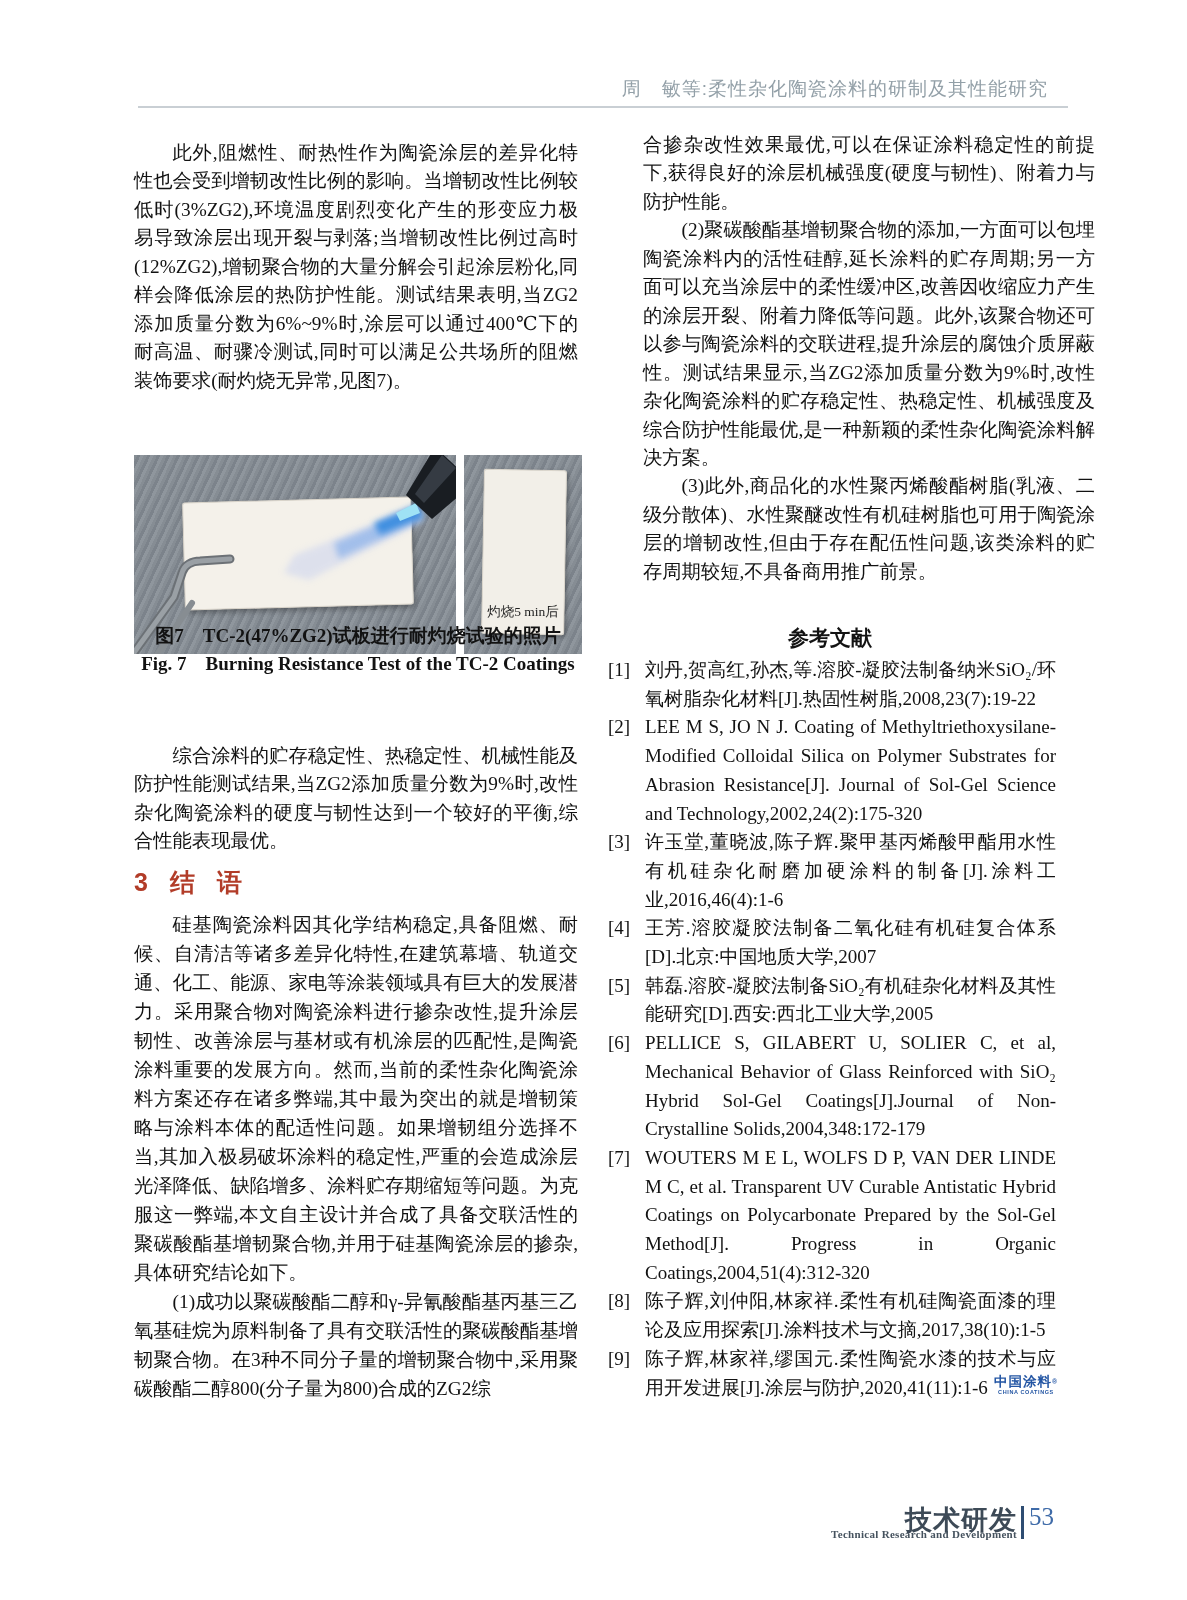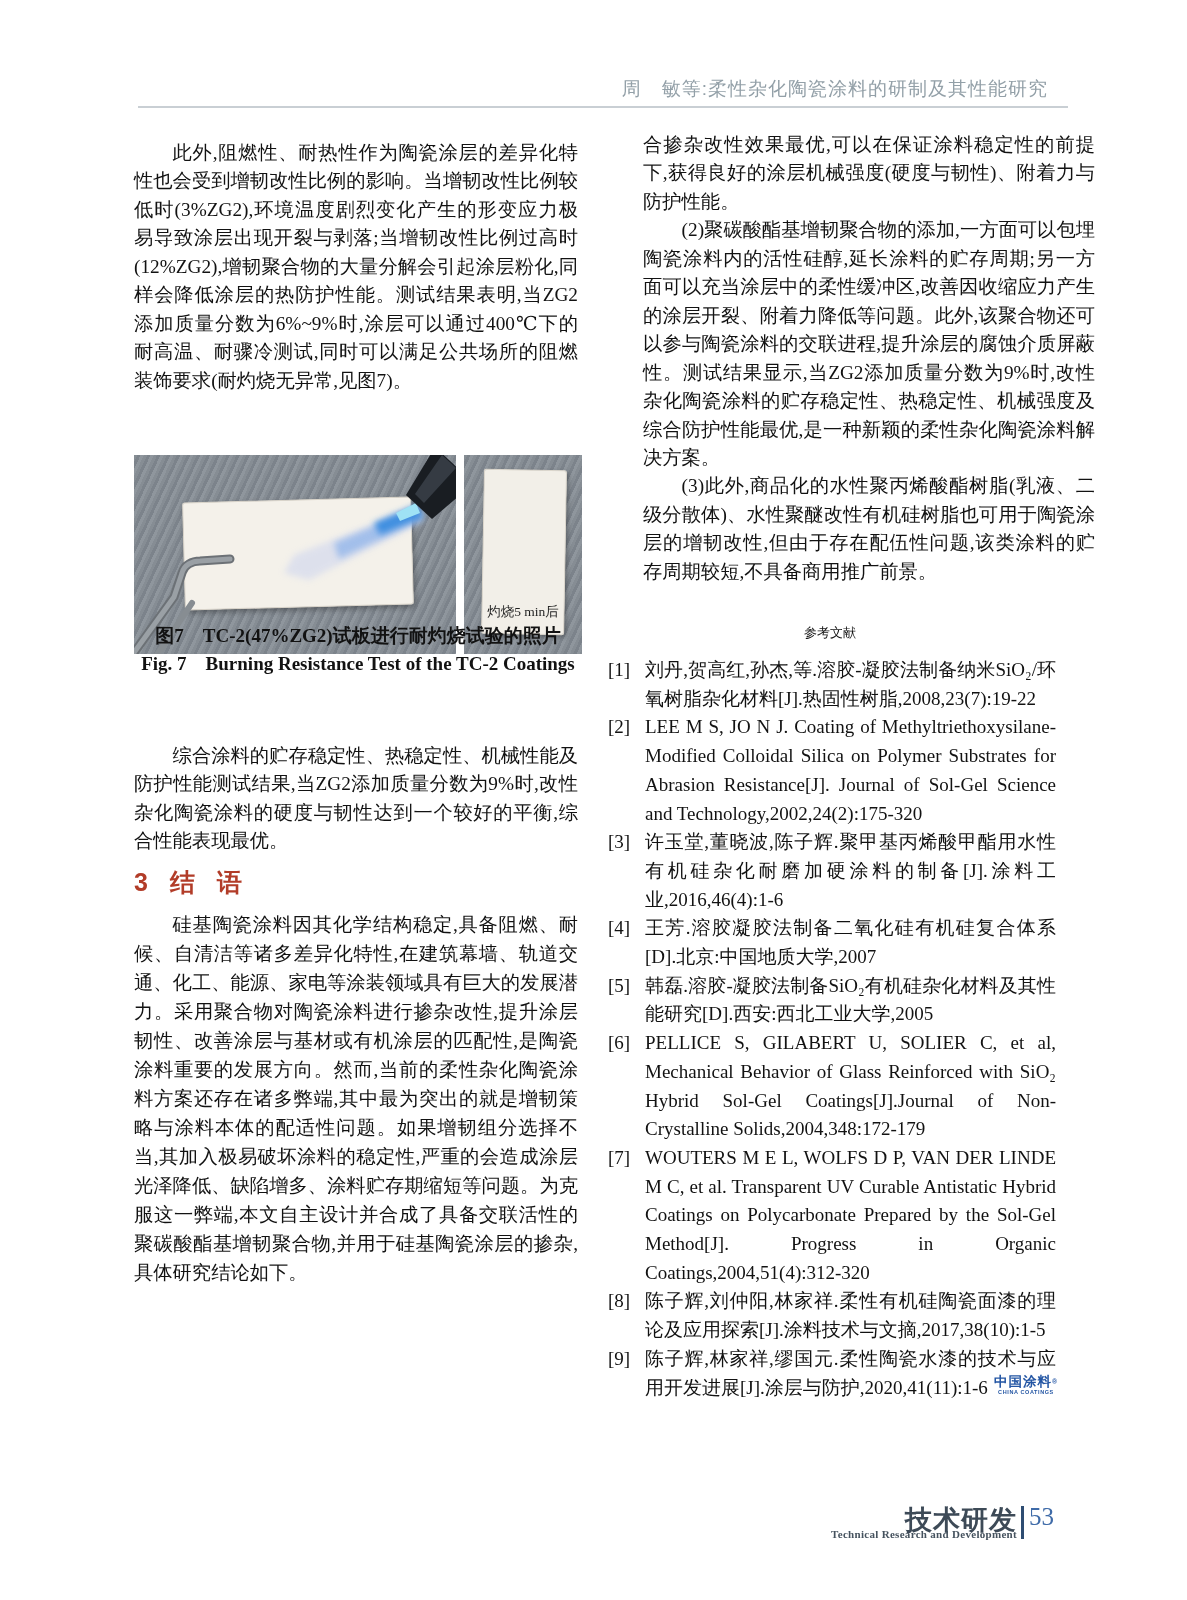--- a/index.html
+++ b/index.html
@@ -35,21 +35,21 @@
   .caption{position:absolute;left:134px;top:622px;width:448px;text-align:center;
            font-weight:bold;font-size:19px;line-height:27.5px;color:#121212;}
 
   .section-heading{position:absolute;left:134px;top:866px;
                    font-family:"Liberation Sans","DejaVu Sans",sans-serif;
                    font-weight:bold;font-size:25px;color:#b23c28;}
   .section-heading .gap{display:inline-block;width:22px;}
 
   
   .refs-title{position:absolute;left:604px;top:624px;width:452px;text-align:center;
-              font-weight:normal;font-size:13px;color:#121212;}
+              font-weight:bold;font-size:21px;color:#121212;}
   .refs{position:absolute;left:604px;top:656px;width:452px;}
   .ref-row{display:flex;font-size:19px;line-height:28.7px;}
   .ref-no{width:41px;flex:0 0 41px;padding-left:4px;box-sizing:border-box;}
   .ref-text{flex:1;text-align:justify;}
 
   
   .logo{position:absolute;left:988px;top:1374px;width:76px;text-align:center;color:#2456a4;}
   .logo-zh{font-family:"Liberation Sans","DejaVu Sans",sans-serif;font-weight:bold;
            font-size:13.5px;letter-spacing:1px;line-height:15px;}
   .logo-mark{font-size:7px;vertical-align:top;}
@@ -132,20 +132,21 @@
   </div>
 
   <p class="body-para indent col-left" id="p2">综合涂料的贮存稳定性、热稳定性、机械性能及防护性能测试结果,当ZG2添加质量分数为9%时,改性杂化陶瓷涂料的硬度与韧性达到一个较好的平衡,综合性能表现最优。</p>
 
   <div class="section-heading">
     <span>3</span><span class="gap"></span><span>结</span><span class="gap"></span><span>语</span>
   </div>
 
   <div class="col-left" id="p34">
     <p class="body-para indent">硅基陶瓷涂料因其化学结构稳定,具备阻燃、耐候、自清洁等诸多差异化特性,在建筑幕墙、轨道交通、化工、能源、家电等涂装领域具有巨大的发展潜力。采用聚合物对陶瓷涂料进行掺杂改性,提升涂层韧性、改善涂层与基材或有机涂层的匹配性,是陶瓷涂料重要的发展方向。然而,当前的柔性杂化陶瓷涂料方案还存在诸多弊端,其中最为突出的就是增韧策略与涂料本体的配适性问题。如果增韧组分选择不当,其加入极易破坏涂料的稳定性,严重的会造成涂层光泽降低、缺陷增多、涂料贮存期缩短等问题。为克服这一弊端,本文自主设计并合成了具备交联活性的聚碳酸酯基增韧聚合物,并用于硅基陶瓷涂层的掺杂,具体研究结论如下。</p>
+    <p class="body-para indent">(1)成功以聚碳酸酯二醇和γ-异氰酸酯基丙基三乙氧基硅烷为原料制备了具有交联活性的聚碳酸酯基增韧聚合物。在3种不同分子量的增韧聚合物中,采用聚碳酸酯二醇800(分子量为800)合成的ZG2综</p>
   </div>
 
   <div class="col-right" id="rp">
     <p class="body-para">合掺杂改性效果最优,可以在保证涂料稳定性的前提下,获得良好的涂层机械强度(硬度与韧性)、附着力与防护性能。</p>
     <p class="body-para indent">(2)聚碳酸酯基增韧聚合物的添加,一方面可以包埋陶瓷涂料内的活性硅醇,延长涂料的贮存周期;另一方面可以充当涂层中的柔性缓冲区,改善因收缩应力产生的涂层开裂、附着力降低等问题。此外,该聚合物还可以参与陶瓷涂料的交联进程,提升涂层的腐蚀介质屏蔽性。测试结果显示,当ZG2添加质量分数为9%时,改性杂化陶瓷涂料的贮存稳定性、热稳定性、机械强度及综合防护性能最优,是一种新颖的柔性杂化陶瓷涂料解决方案。</p>
     <p class="body-para indent">(3)此外,商品化的水性聚丙烯酸酯树脂(乳液、二级分散体)、水性聚醚改性有机硅树脂也可用于陶瓷涂层的增韧改性,但由于存在配伍性问题,该类涂料的贮存周期较短,不具备商用推广前景。</p>
   </div>
 
   <div class="refs-title">参考文献</div>
 

